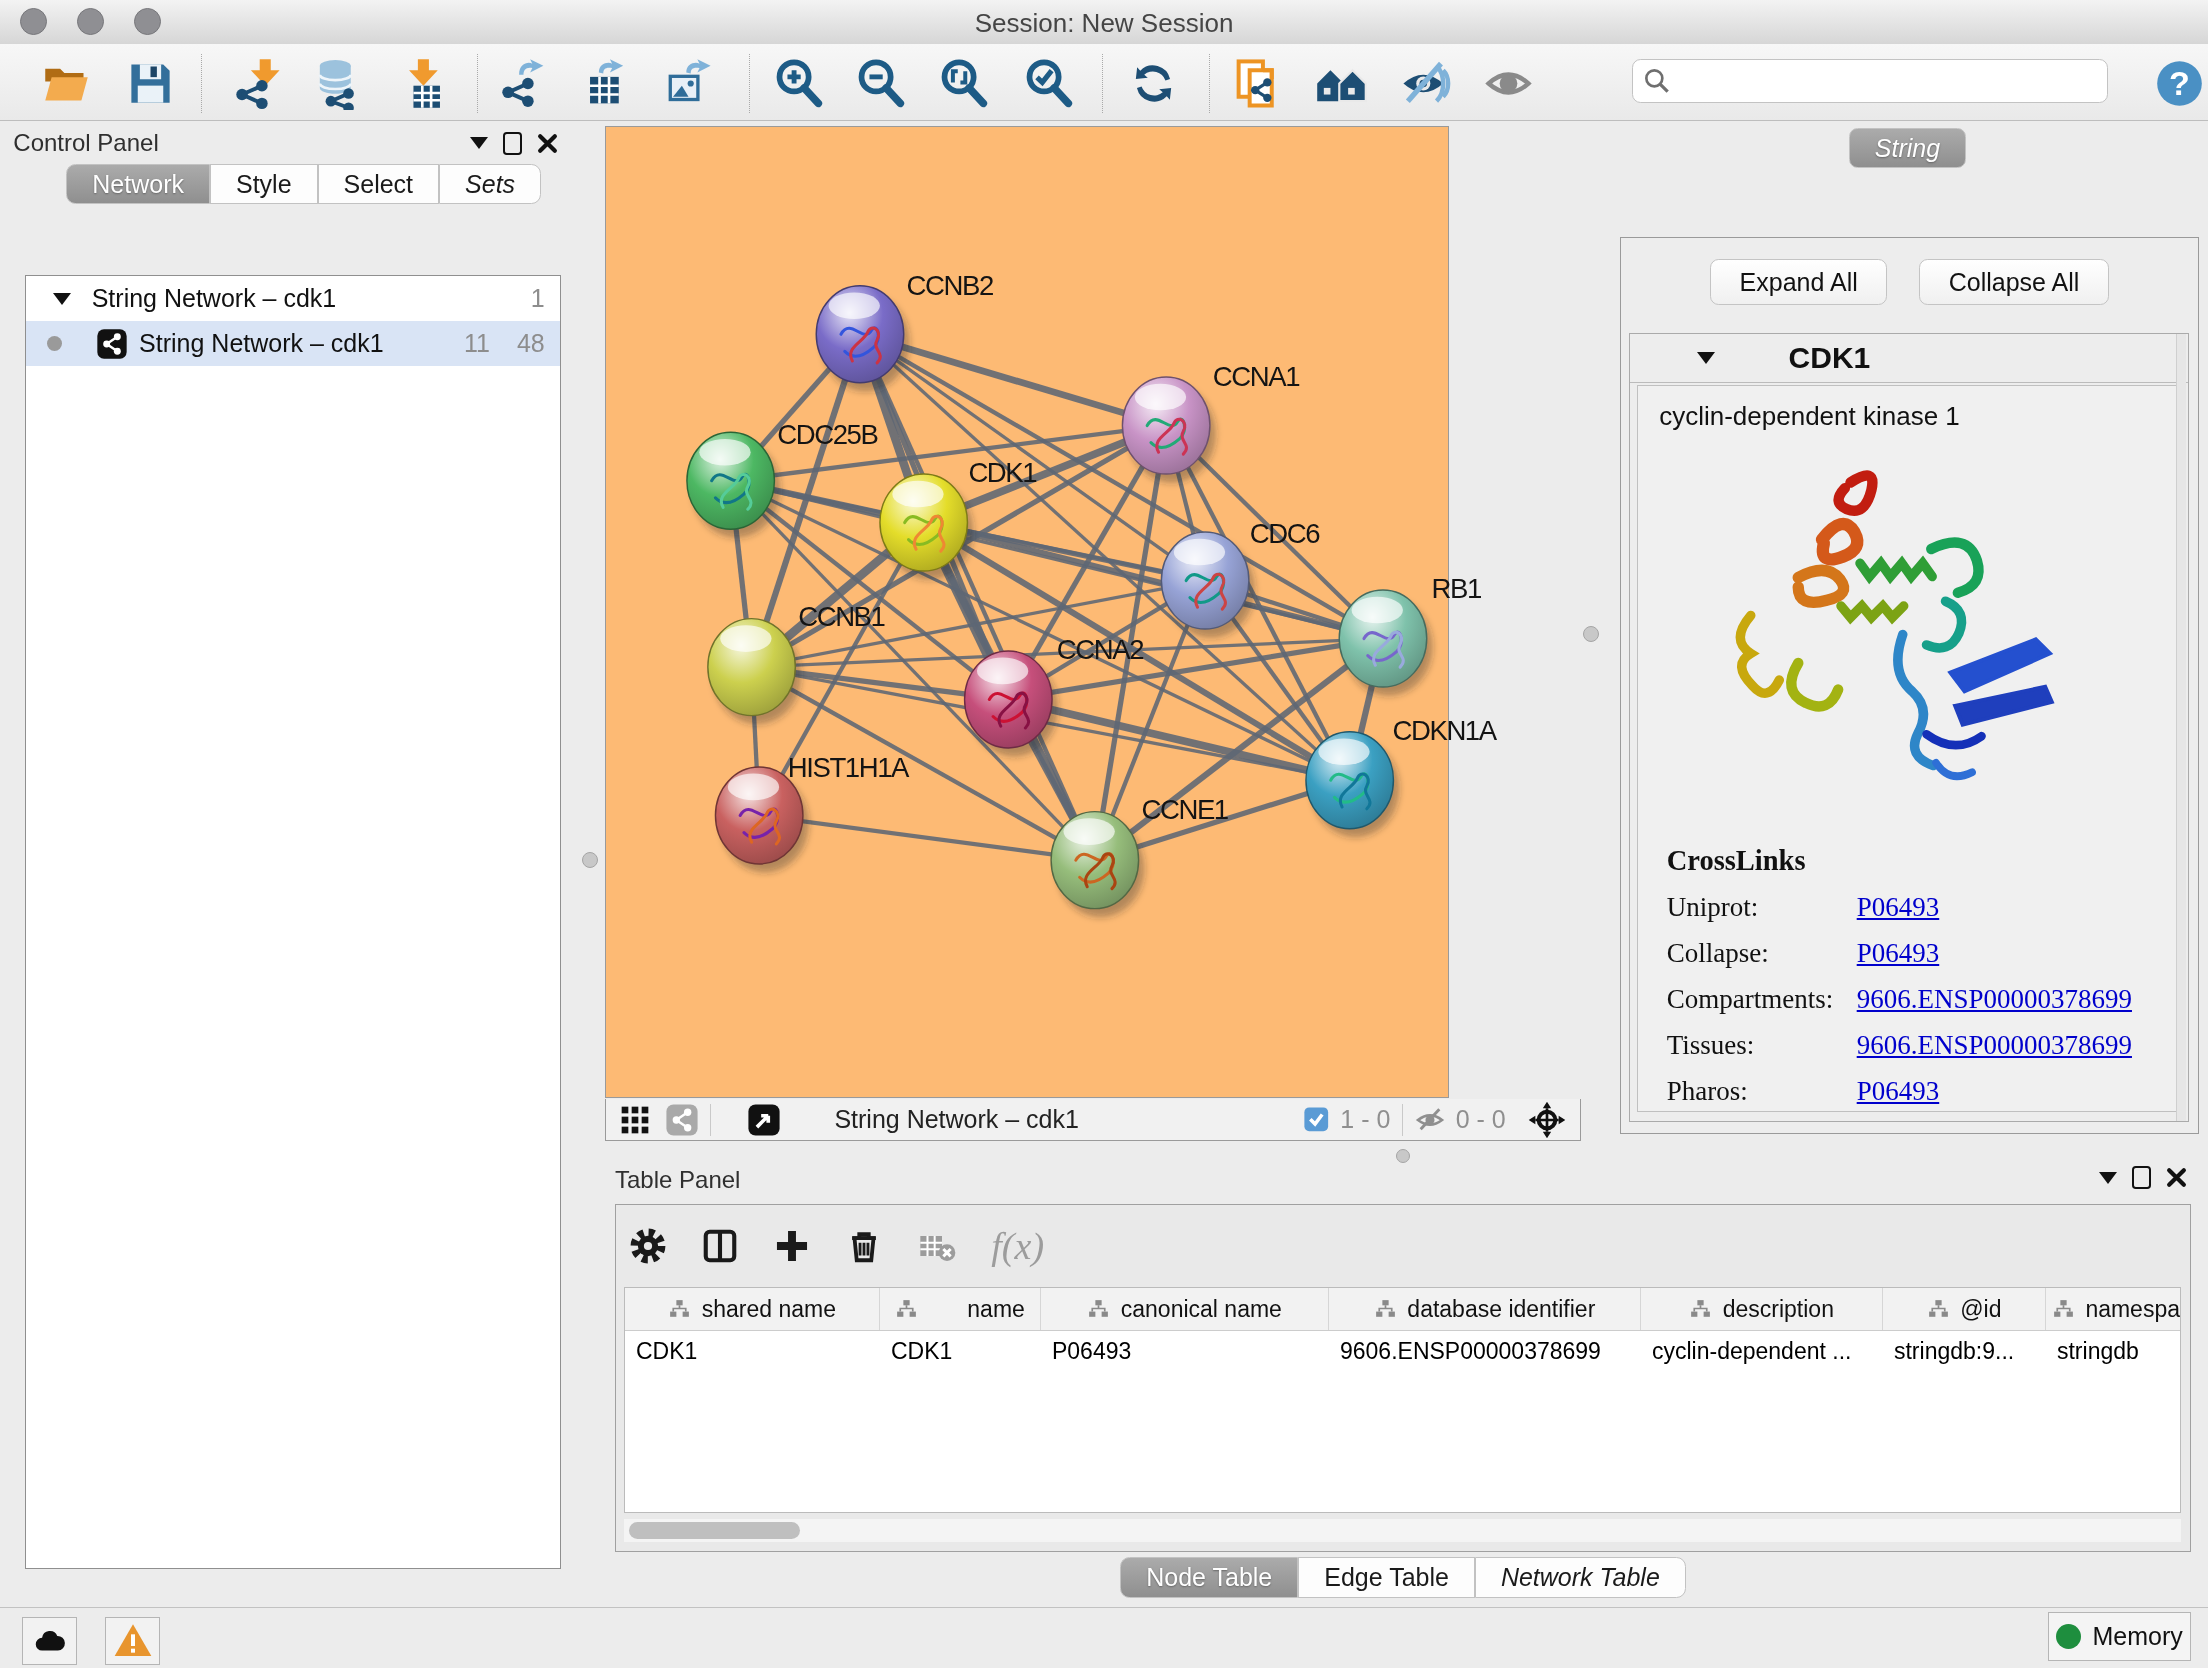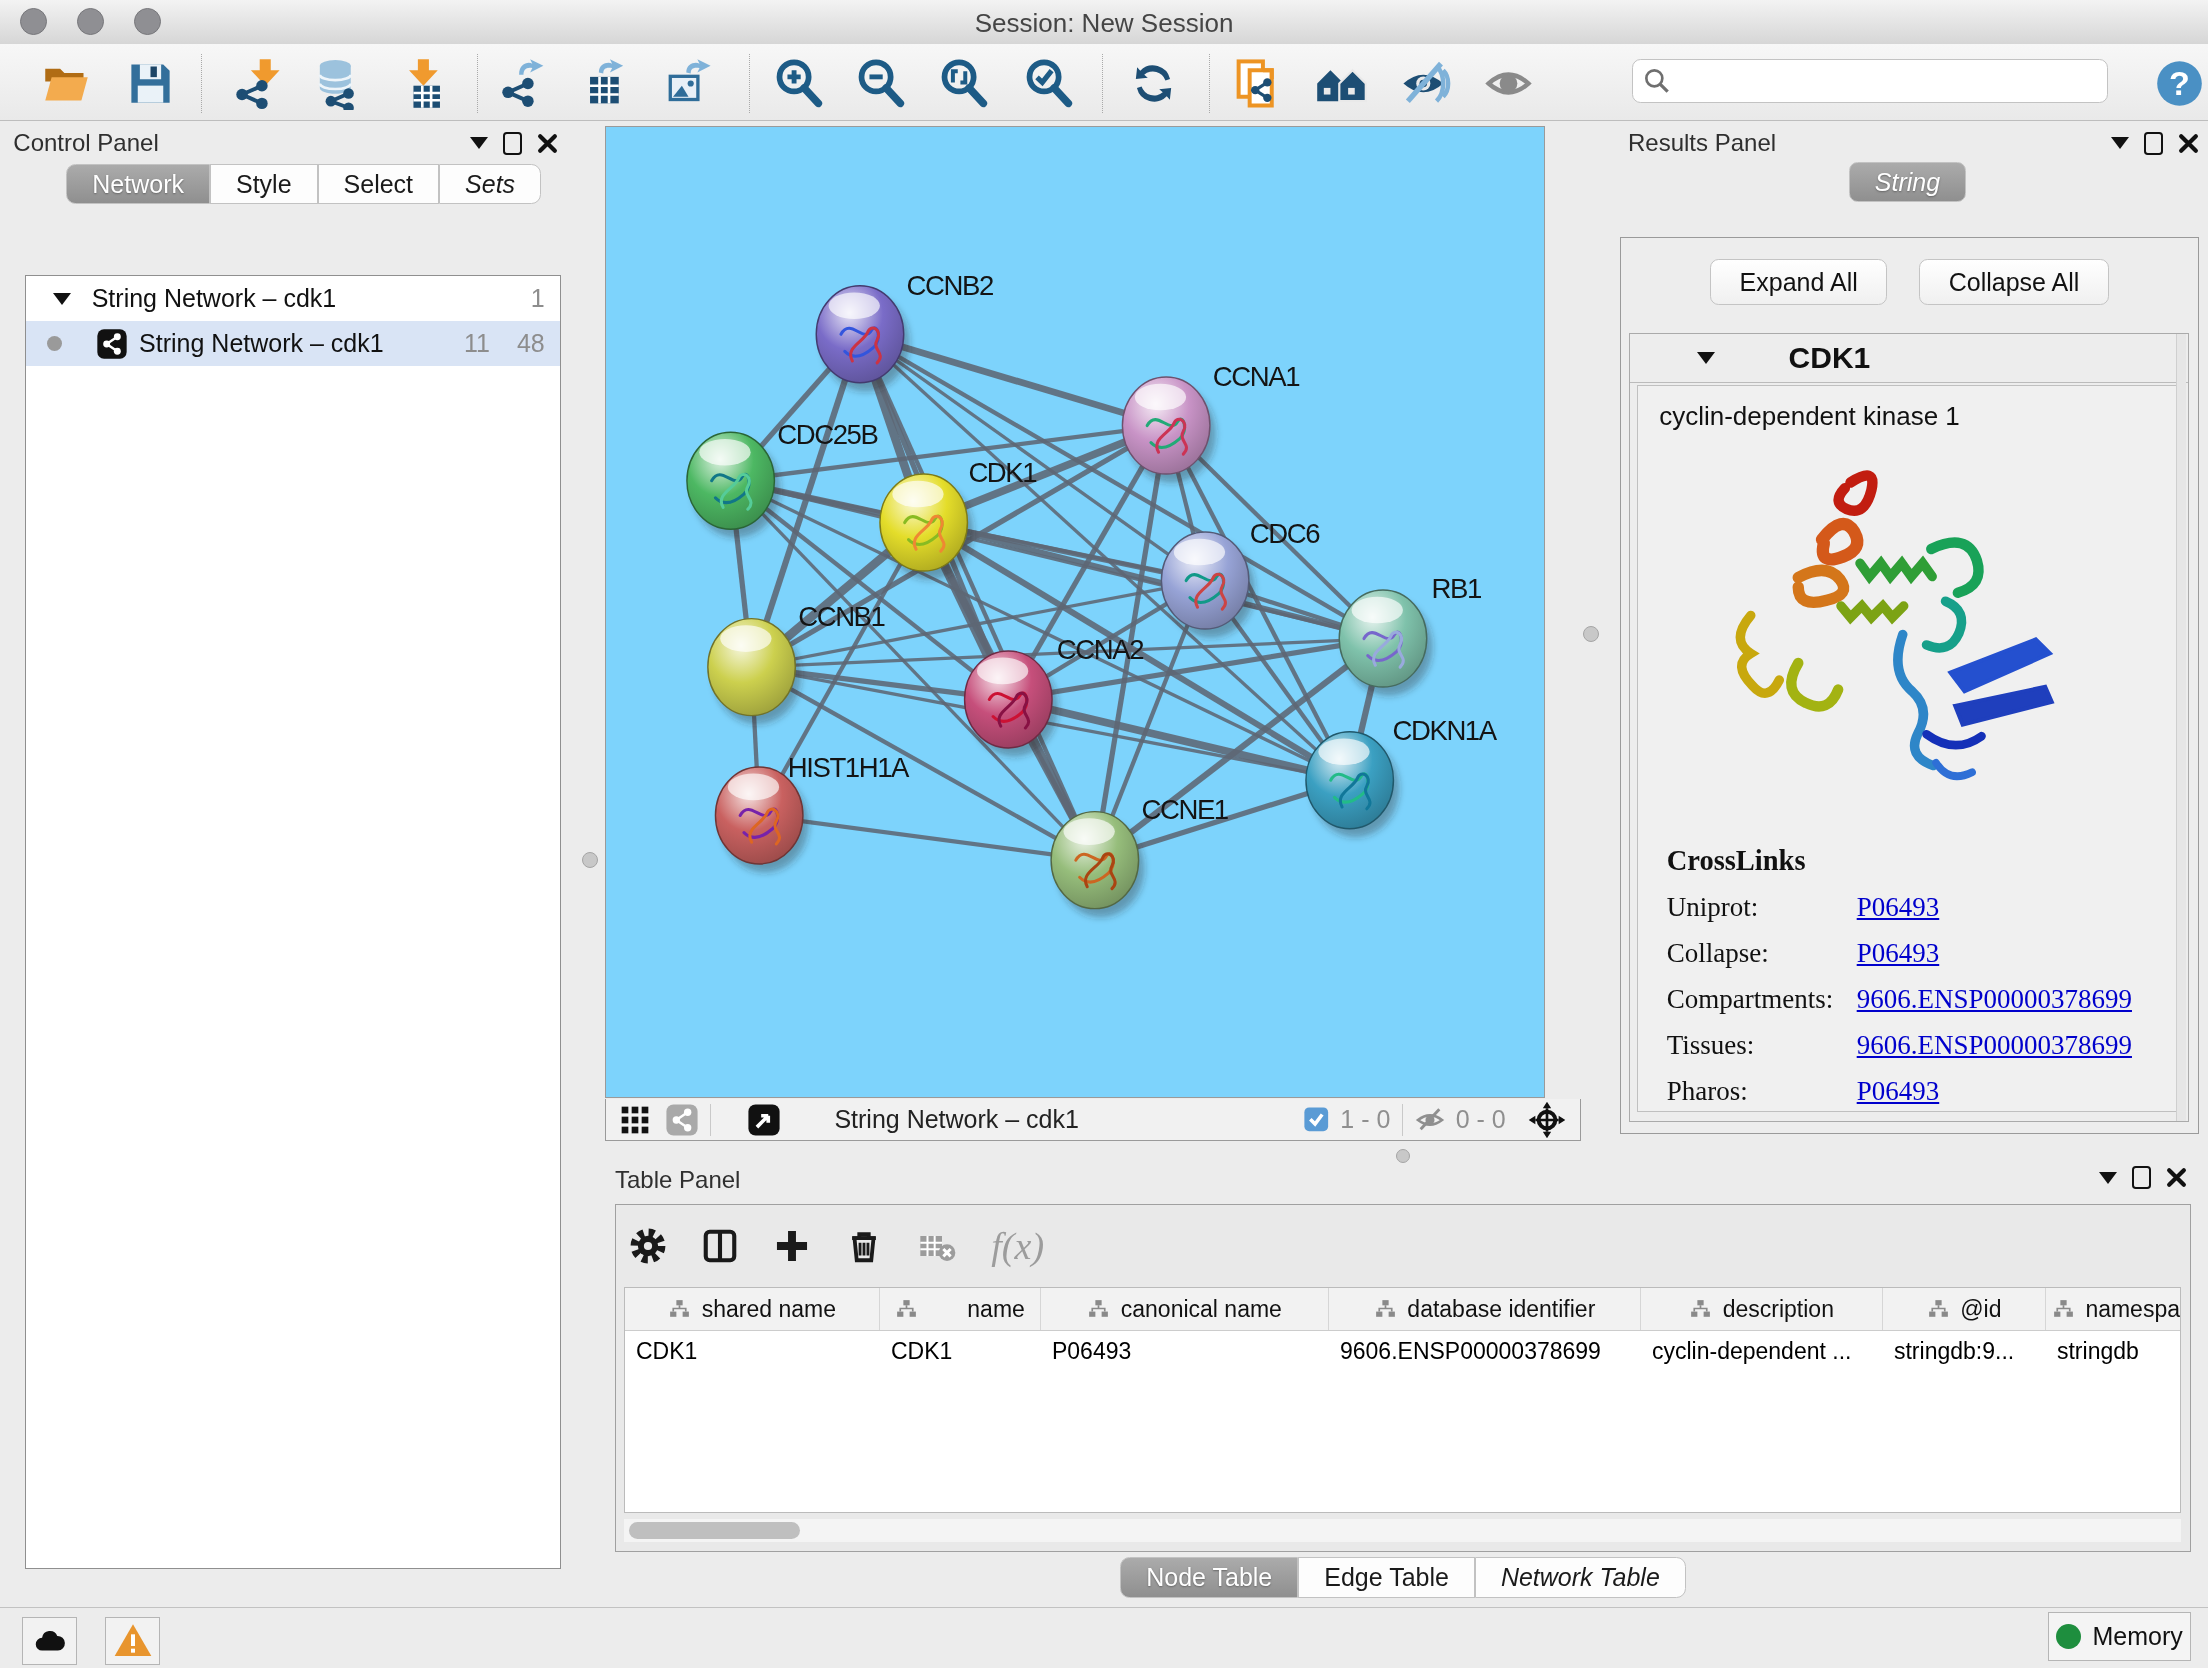--- a/index.html
+++ b/index.html
@@ -37,21 +37,21 @@
   .tab:last-child{border-radius:0 9.5px 9.5px 0;font-style:italic;}
   .tab.sel{background:linear-gradient(#ababab,#8f8f8f);color:#fff;text-shadow:0 1px 1.9px #666;}
   .tab.single{border-radius:8.6px;}
   
   #ctl-tree{left:25px;top:276px;width:536px;height:1294px;background:#fff;
     border:1.9px solid #8f8f8f;box-sizing:border-box;}
   .trow{position:relative;height:45px;display:flex;align-items:center;font-size:25px;color:#111;}
   .trow .cnt{color:#8d8d8d;}
   #trow-child{background:#d9e4f5;}
   
-  #netcanvas{left:605px;top:126px;width:940px;height:972px;background:#7dd3fc;
+  #netcanvas{left:605px;top:126px;width:844px;height:972px;background:#fdba74;
     border:1.9px solid #9a9a9a;box-sizing:border-box;}
   #netbar{left:605px;top:1099px;width:976px;height:42px;background:#f1f1f1;
     border:1.9px solid #9a9a9a;border-top:none;box-sizing:border-box;
     display:flex;align-items:center;font-size:25px;color:#222;}
   .nbsep{width:0;height:32px;border-left:1.9px solid #c9c9c9;margin:0 11.4px;}
   .gray-txt{color:#8f8f8f;}
   
   .knob{position:absolute;background:#c8c8c8;border:1px solid #a5a5a5;border-radius:50%;}
   
   #res-box{left:1620px;top:237px;width:579px;height:897px;background:#ededed;
@@ -573,30 +573,20 @@
         <path d="M12 5 v14 M5 12 h14" stroke="#111" stroke-width="1.6"></path>
       </svg>
     </span>
   </div>
 
   <span class="knob" style="left:582px;top:852px;width:14.3px;height:14.3px"></span>
   <span class="knob" style="left:1583px;top:626px;width:14.3px;height:14.3px"></span>
   <span class="knob" style="left:1396px;top:1149px;width:12.4px;height:12.4px"></span>
 
   <div class="abs" style="left:1607px;top:126px;width:601px;height:1012px">
-    <div style="display:flex;justify-content:space-between;align-items:center;height:34px;padding:0 9.5px 0 21px">
-      <span class="phead">Results Panel</span>
-      <span class="pbtns">
-        <span class="tri-down"></span>
-        <span class="sq"></span>
-        <svg width="21" height="21" viewBox="0 0 20 20">
-          <path d="M3 3 L17 17 M17 3 L3 17" stroke="#111" stroke-width="4" stroke-linecap="round"></path>
-          </svg>
-      </span>
-    </div>
     <div style="display:flex;justify-content:center;margin-top:1.9px">
       <span class="tab sel single">String</span>
     </div>
   </div>
 
   <div id="res-box" class="abs">
     <div style="display:flex;justify-content:center;gap:32px;margin-top:21px">
       <button class="btn">Expand All</button>
       <button class="btn">Collapse All</button>
     </div>

